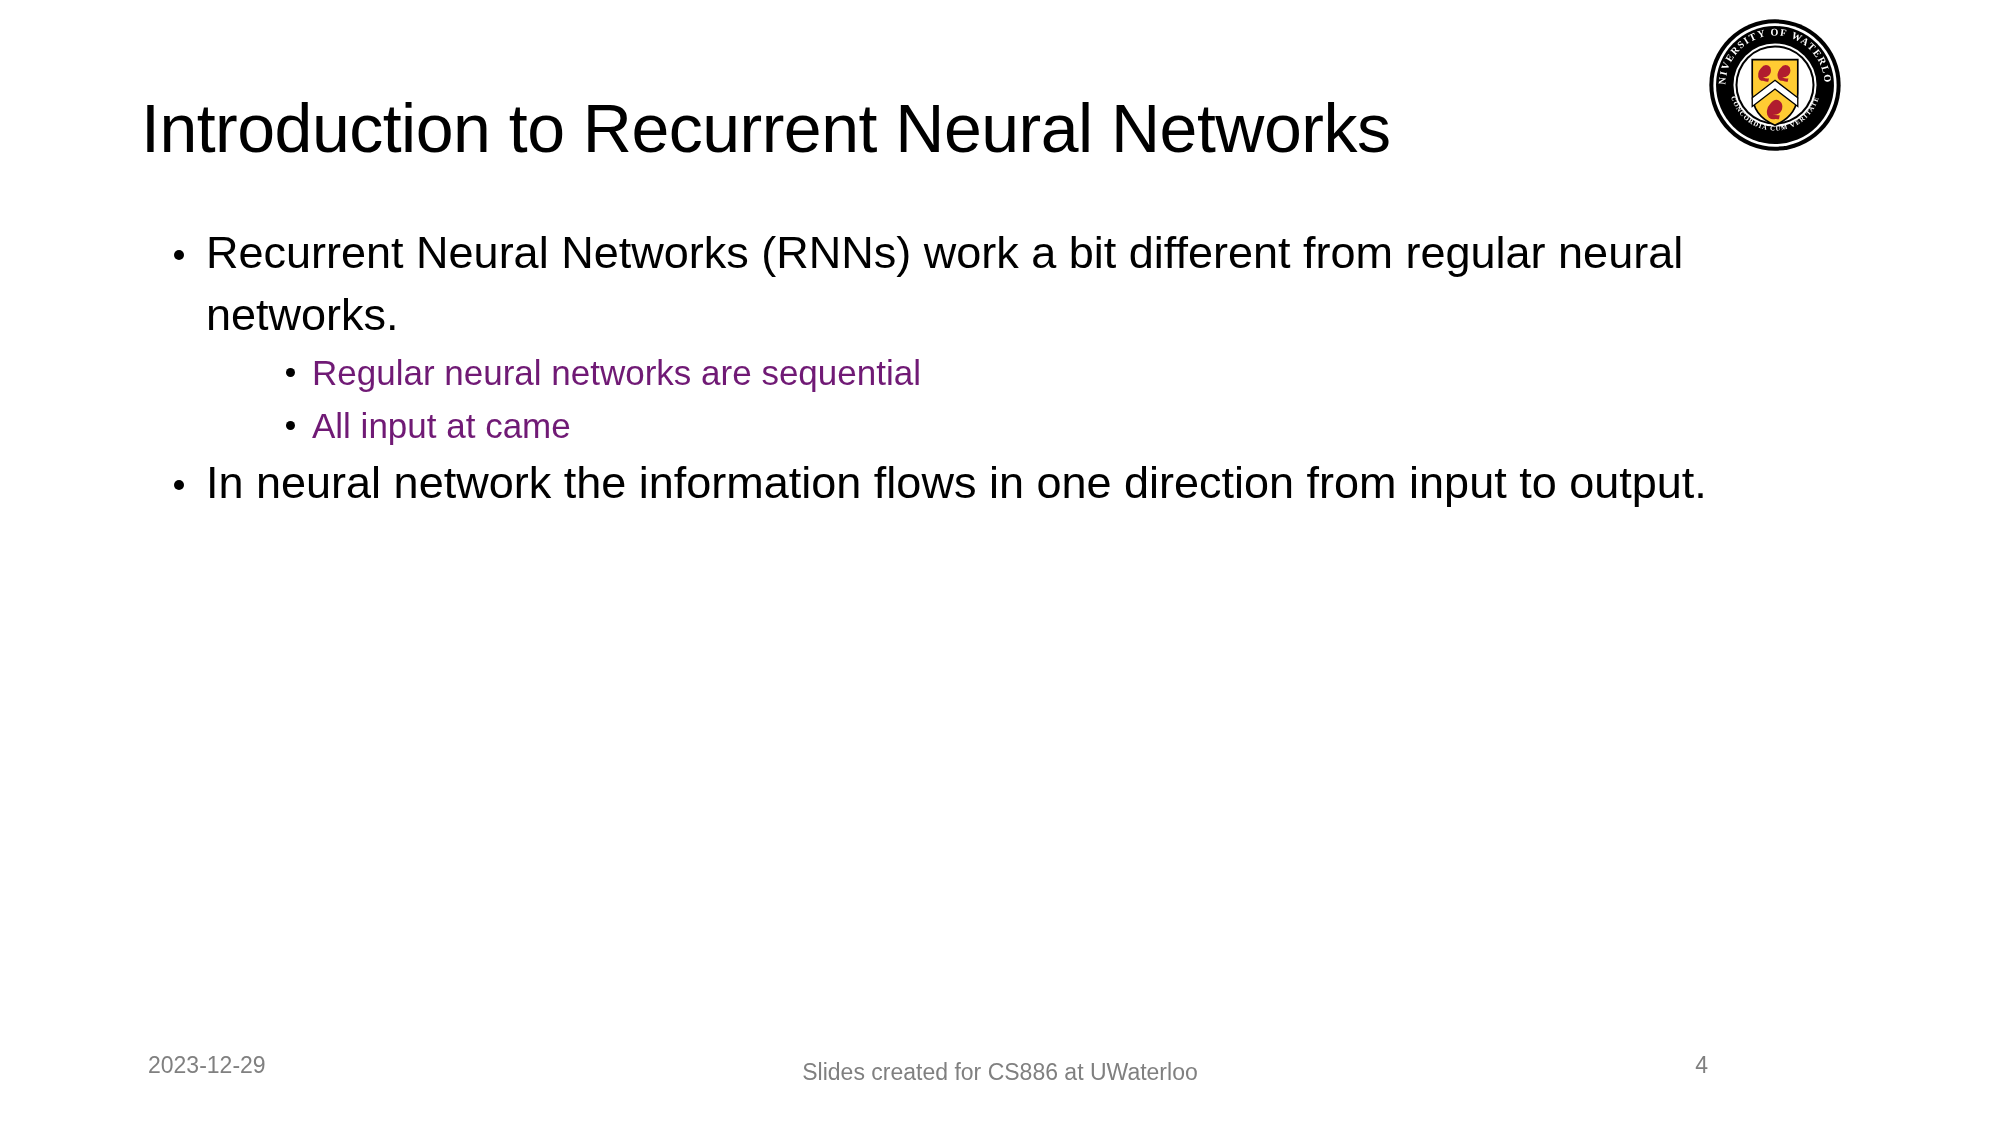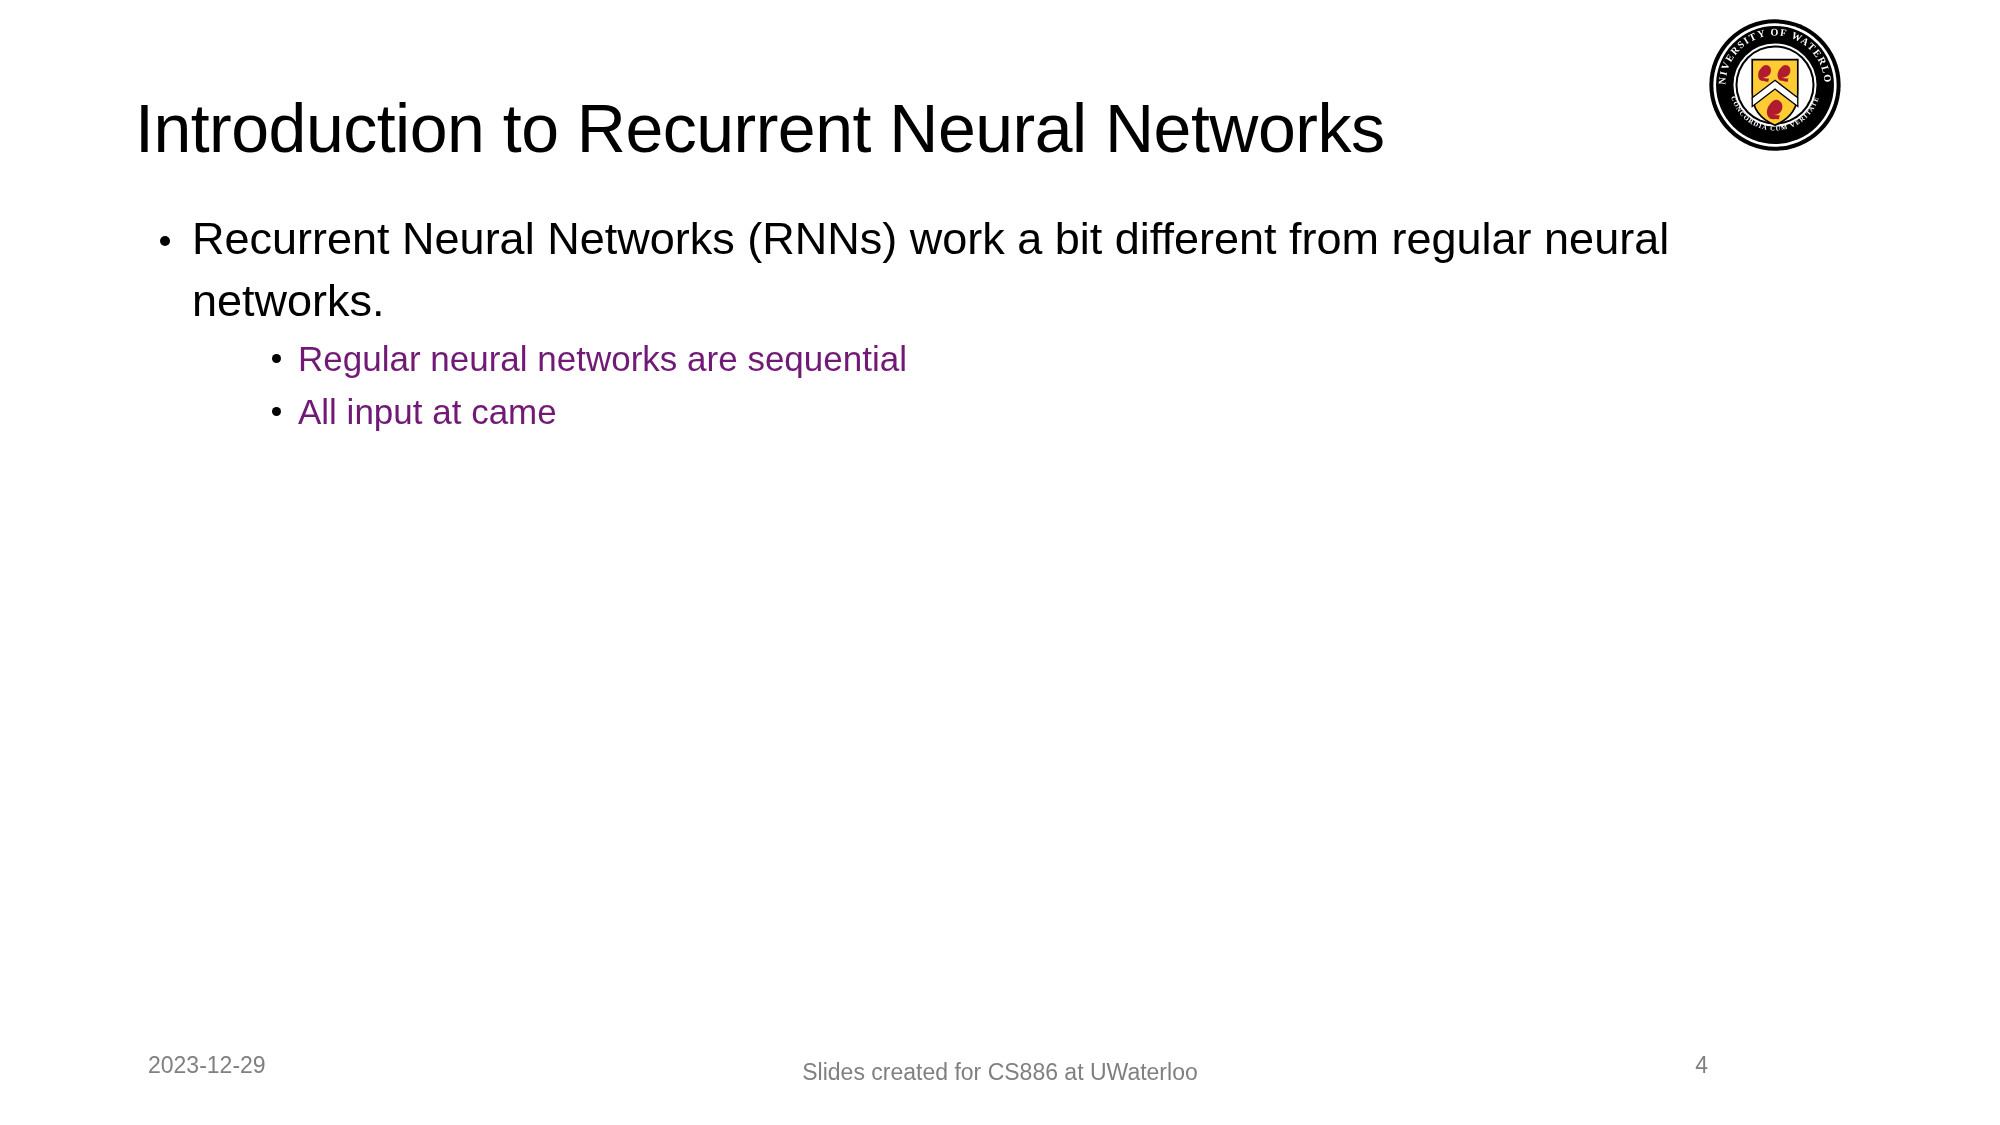--- a/index.html
+++ b/index.html
@@ -19,21 +19,21 @@
     position: relative;
     width: 2000px;
     height: 1125px;
     background: #ffffff;
     box-sizing: border-box;
   }
 
   
   .slide-title {
     position: absolute;
-    left: 135px;
+    left: 141px;
     top: 88px;
     width: 1500px;
     font-size: 68px;
     line-height: 80px;
     font-weight: 400;
     color: #000000;
     letter-spacing: -0.5px;
     white-space: nowrap;
   }
 
@@ -50,21 +50,21 @@
   
   .body-area {
     position: absolute;
     left: 152px;
     top: 208px;
     width: 1700px;
   }
 
   ul.lvl1 {
     list-style: none;
-    margin: 0;
+    margin: 14px;
     padding: 0;
   }
   ul.lvl1 > li.b1 {
     position: relative;
     padding-left: 40px;
     font-size: 45px;
     line-height: 62px;
     color: #000000;
     margin: 0 0 0 0;
     max-width: 1660px;
@@ -191,20 +191,23 @@
         <ul class="lvl2">
           <li class="b2">
             <span>Regular neural networks are sequential</span>
           </li>
           <li class="b2">
             <span>All input at came</span>
           </li>
         </ul>
       </li>
 
+      <li class="b1">
+        <span class="btext">In neural network the information flows in one direction from input to output.</span>
+      </li>
 
 
 
     </ul>
   </div>
 
   <div class="footer">
     <div class="footer-date">2023-12-29</div>
     <div class="footer-center">Slides created for CS886 at UWaterloo</div>
     <div class="footer-page">4</div>

